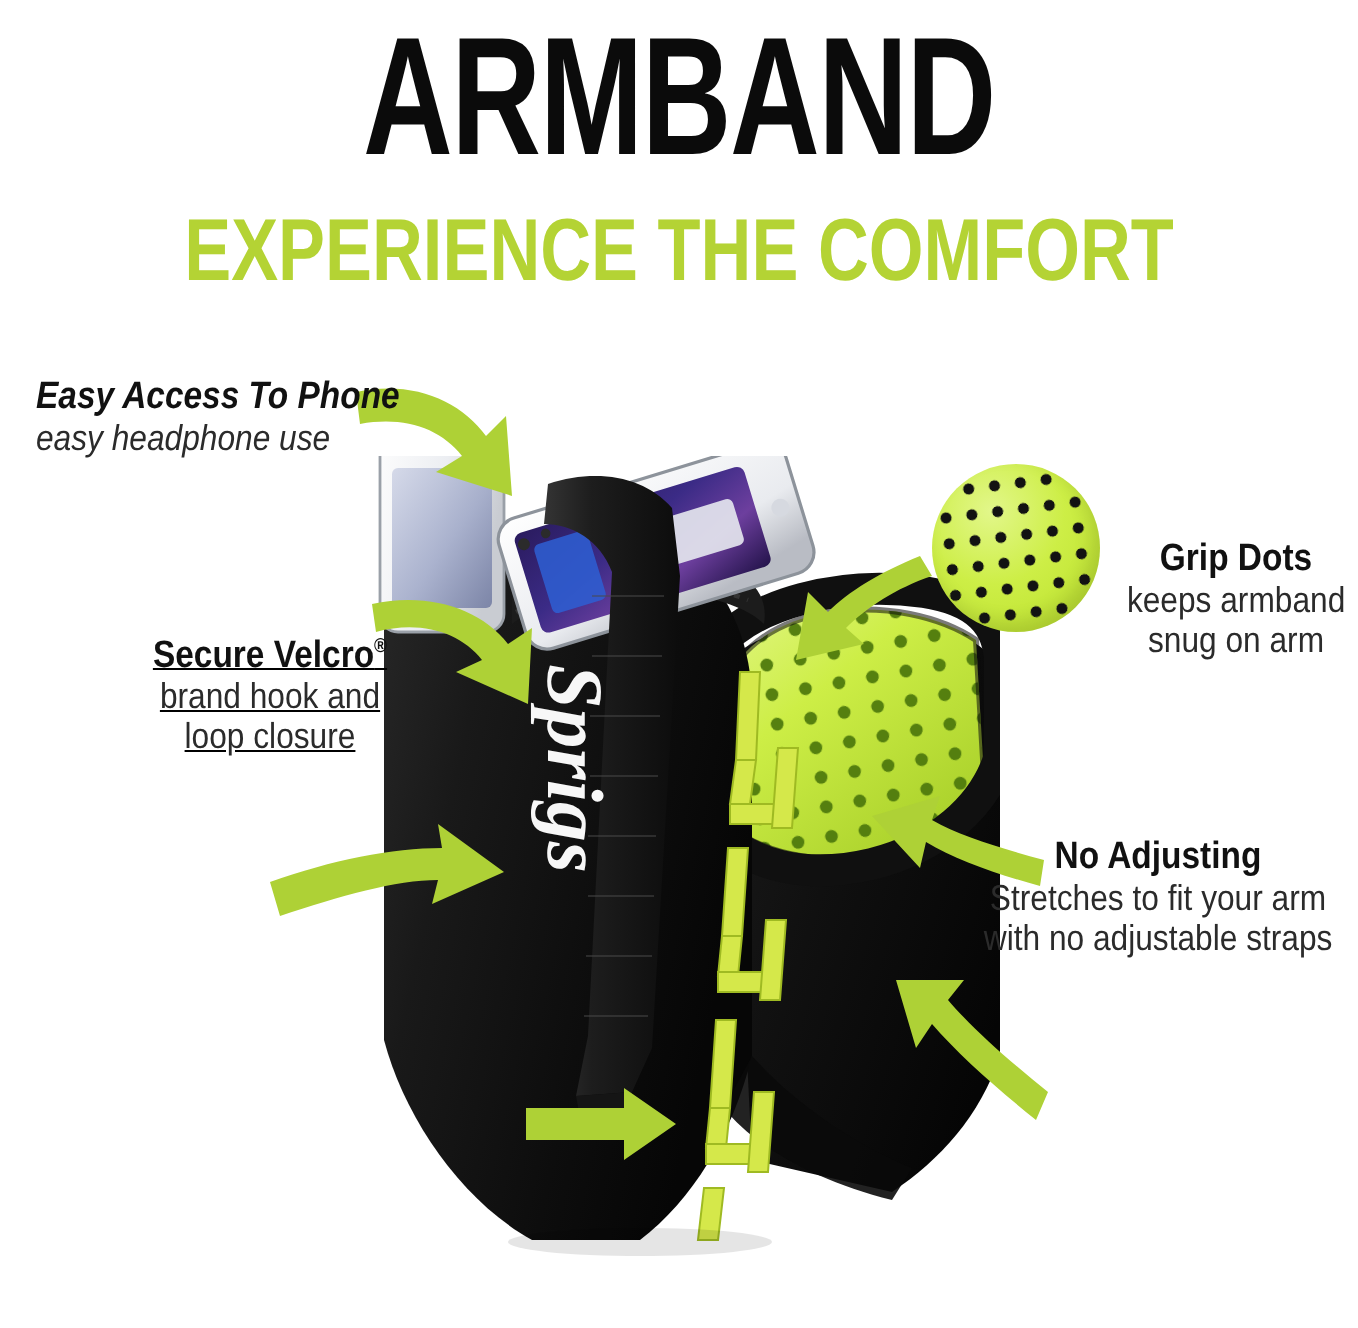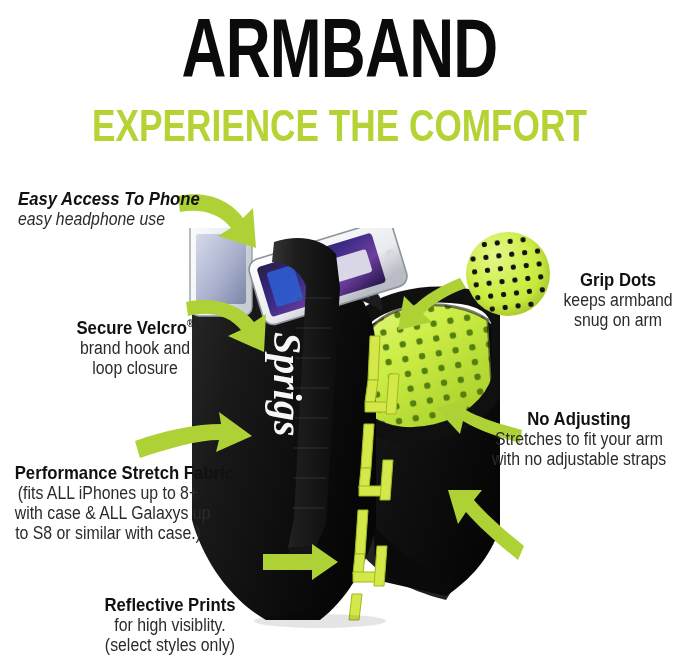--- a/index.html
+++ b/index.html
@@ -286,47 +286,36 @@
       <path d="M524,546 C504,530 486,514 474,500 L482,490 L448,490 L458,524 L466,512
                C479,527 498,544 518,560 Z"></path>
     </g>
   </svg>
 
   <div class="callout left-al" style="left:18px; top:188px;font-style:italic;">
     <div class="hdr sz-hdr">Easy Access To Phone</div>
     <div class="sub sz-sub">easy headphone use</div>
   </div>
 
-  <div class="callout center-al" style="left:60px; top:313px; width:150px;">
+  <div class="callout center-al" style="left:60px; top:313px; width:150px;text-decoration:underline;">
     <div class="hdr sz-hdr">
       <span>Secure Velcro</span><span class="sup-r">®</span>
     </div>
     <div class="sub sz-sub">brand hook and</div>
     <div class="sub sz-sub">loop closure</div>
   </div>
 
-  <div class="callout center-al" style="left:2px; top:462px; width:212px;">
-    <div class="hdr sz-hdr">Performance Stretch Fabric</div>
-    <div class="sub sz-sub">(fits ALL iPhones up to 8+</div>
-    <div class="sub sz-sub">with case &amp; ALL Galaxys up</div>
-    <div class="sub sz-sub">to S8 or similar with case.)</div>
-  </div>
-
-  <div class="callout center-al" style="left:72px; top:594px; width:196px;">
-    <div class="hdr sz-hdr">Reflective Prints</div>
-    <div class="sub sz-sub">for high visiblity.</div>
-    <div class="sub sz-sub">(select styles only)</div>
-  </div>
+
 
   <div class="callout center-al" style="left:556px; top:224px; width:124px;margin-top:45px;">
     <div class="hdr sz-hdr">Grip Dots</div>
     <div class="sub sz-sub">keeps armband</div>
     <div class="sub sz-sub">snug on arm</div>
   </div>
 
-  <div class="callout center-al" style="left:480px; top:408px; width:198px;">
+  <div class="callout center-al" style="left:480px; top:418px; width:198px;">
     <div class="hdr sz-hdr">No Adjusting</div>
     <div class="sub sz-sub">Stretches to fit your arm</div>
     <div class="sub sz-sub">with no adjustable straps</div>
   </div>
 
 
 </div>
 
 </body></html>

